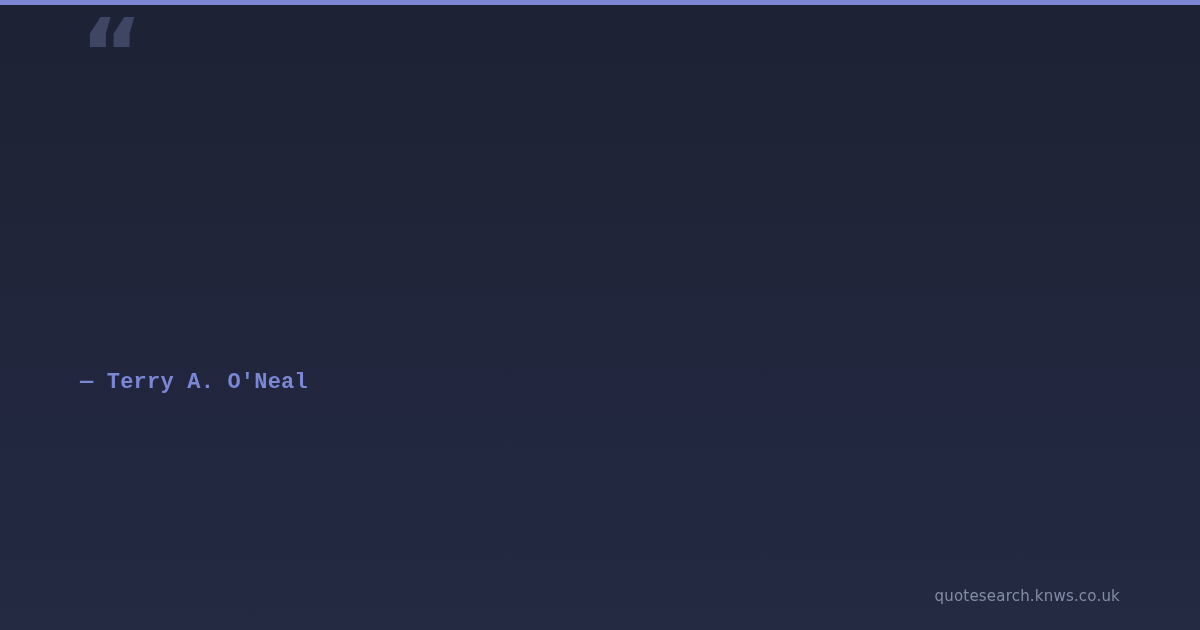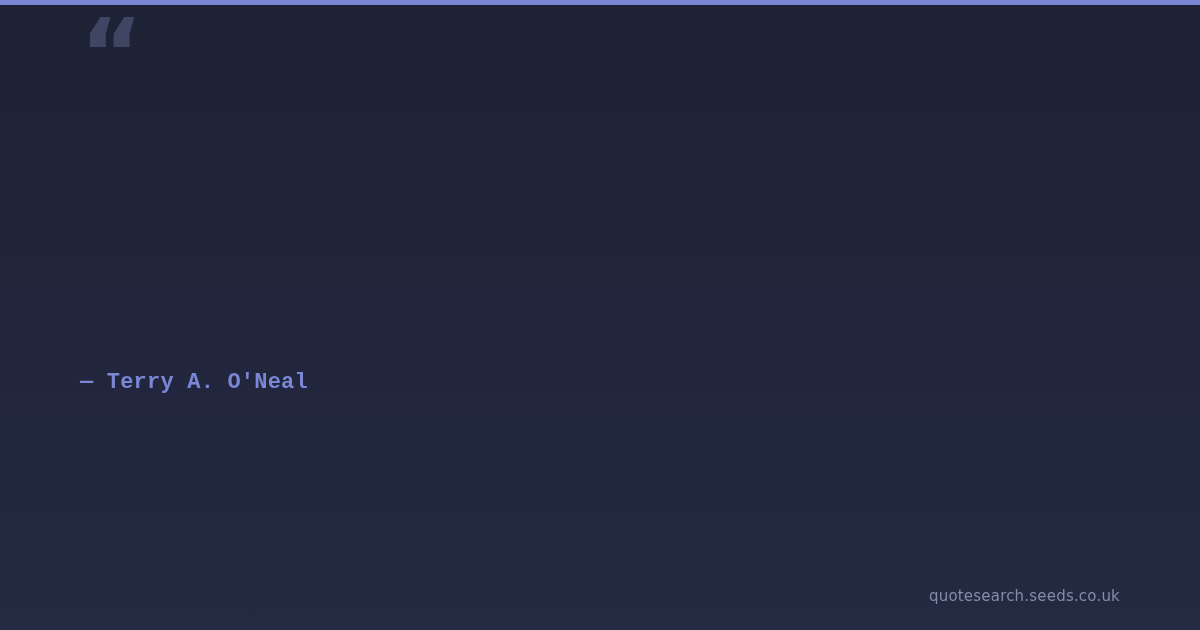--- a/index.html
+++ b/index.html
@@ -111,15 +111,15 @@
   <div id="top-accent-bar"></div>
 
   <div id="quote-mark">“</div>
 
 
   <div id="quote-attribution">
     <span id="attribution-dash">—</span>
     <span id="attribution-author">Terry A. O'Neal</span>
   </div>
 
-  <div id="site-watermark">quotesearch.seeds.co.uk</div>
+  <div id="site-watermark">quotesearch.knws.co.uk</div>
 
 </div>
 
 </body></html>

